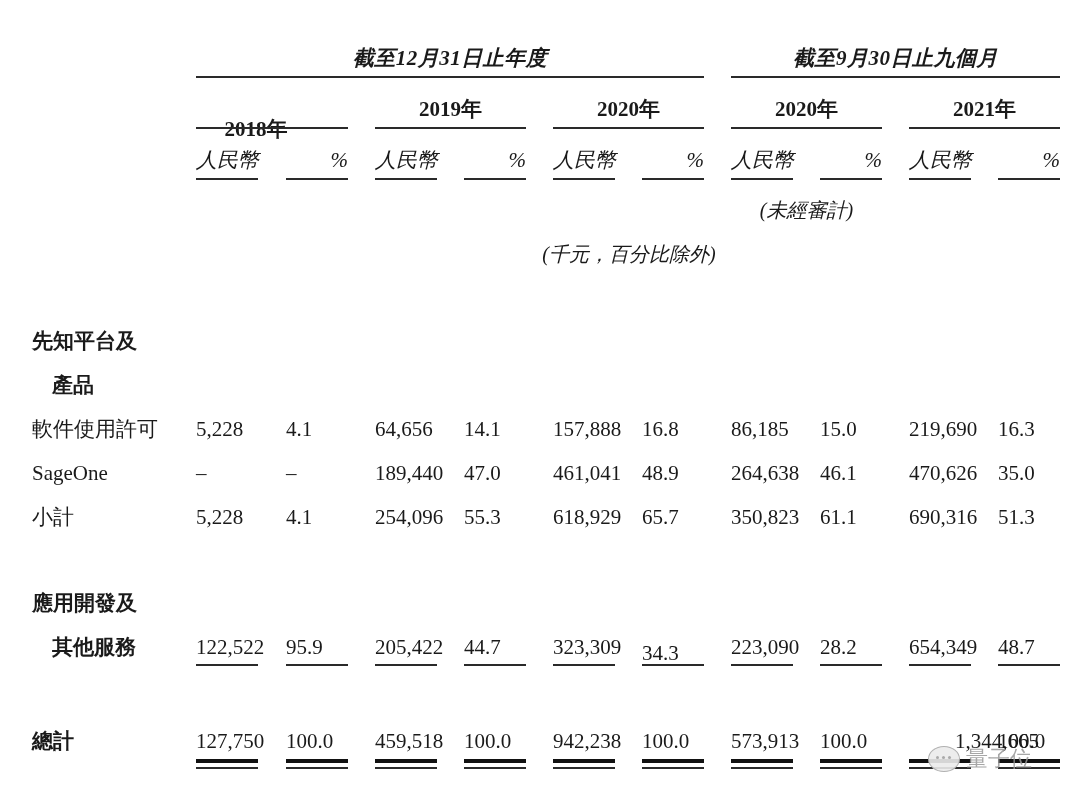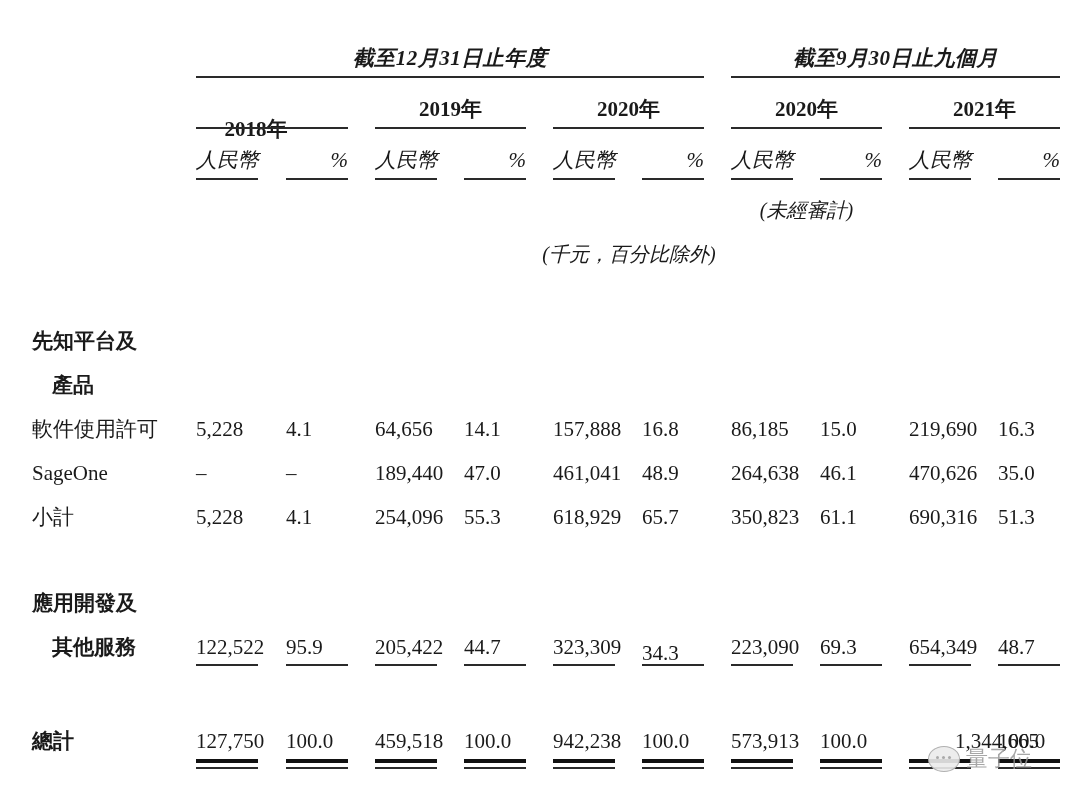--- a/index.html
+++ b/index.html
@@ -131,21 +131,21 @@
 
 <div>
   <div class="abs row-label bold indent" style="top:632px;">其他服務</div>
   <div class="abs cell" style="top:632px; left:196px; width:62px;">122,522</div>
   <div class="abs cell" style="top:632px; left:286px; width:62px;">95.9</div>
   <div class="abs cell" style="top:632px; left:375px; width:62px;">205,422</div>
   <div class="abs cell" style="top:632px; left:464px; width:62px;">44.7</div>
   <div class="abs cell" style="top:632px; left:553px; width:62px;">323,309</div>
   <div class="abs cell" style="top:632px; left:642px; width:62px;margin-top:6px;">34.3</div>
   <div class="abs cell" style="top:632px; left:731px; width:62px;">223,090</div>
-  <div class="abs cell" style="top:632px; left:820px; width:62px;">69.3</div>
+  <div class="abs cell" style="top:632px; left:820px; width:62px;">28.2</div>
   <div class="abs cell" style="top:632px; left:909px; width:62px;">654,349</div>
   <div class="abs cell" style="top:632px; left:998px; width:62px;">48.7</div>
 </div>
 <div class="ul-single" style="top:664px; left:196px; width:62px;"></div>
 <div class="ul-single" style="top:664px; left:286px; width:62px;"></div>
 <div class="ul-single" style="top:664px; left:375px; width:62px;"></div>
 <div class="ul-single" style="top:664px; left:464px; width:62px;"></div>
 <div class="ul-single" style="top:664px; left:553px; width:62px;"></div>
 <div class="ul-single" style="top:664px; left:642px; width:62px;"></div>
 <div class="ul-single" style="top:664px; left:731px; width:62px;"></div>

